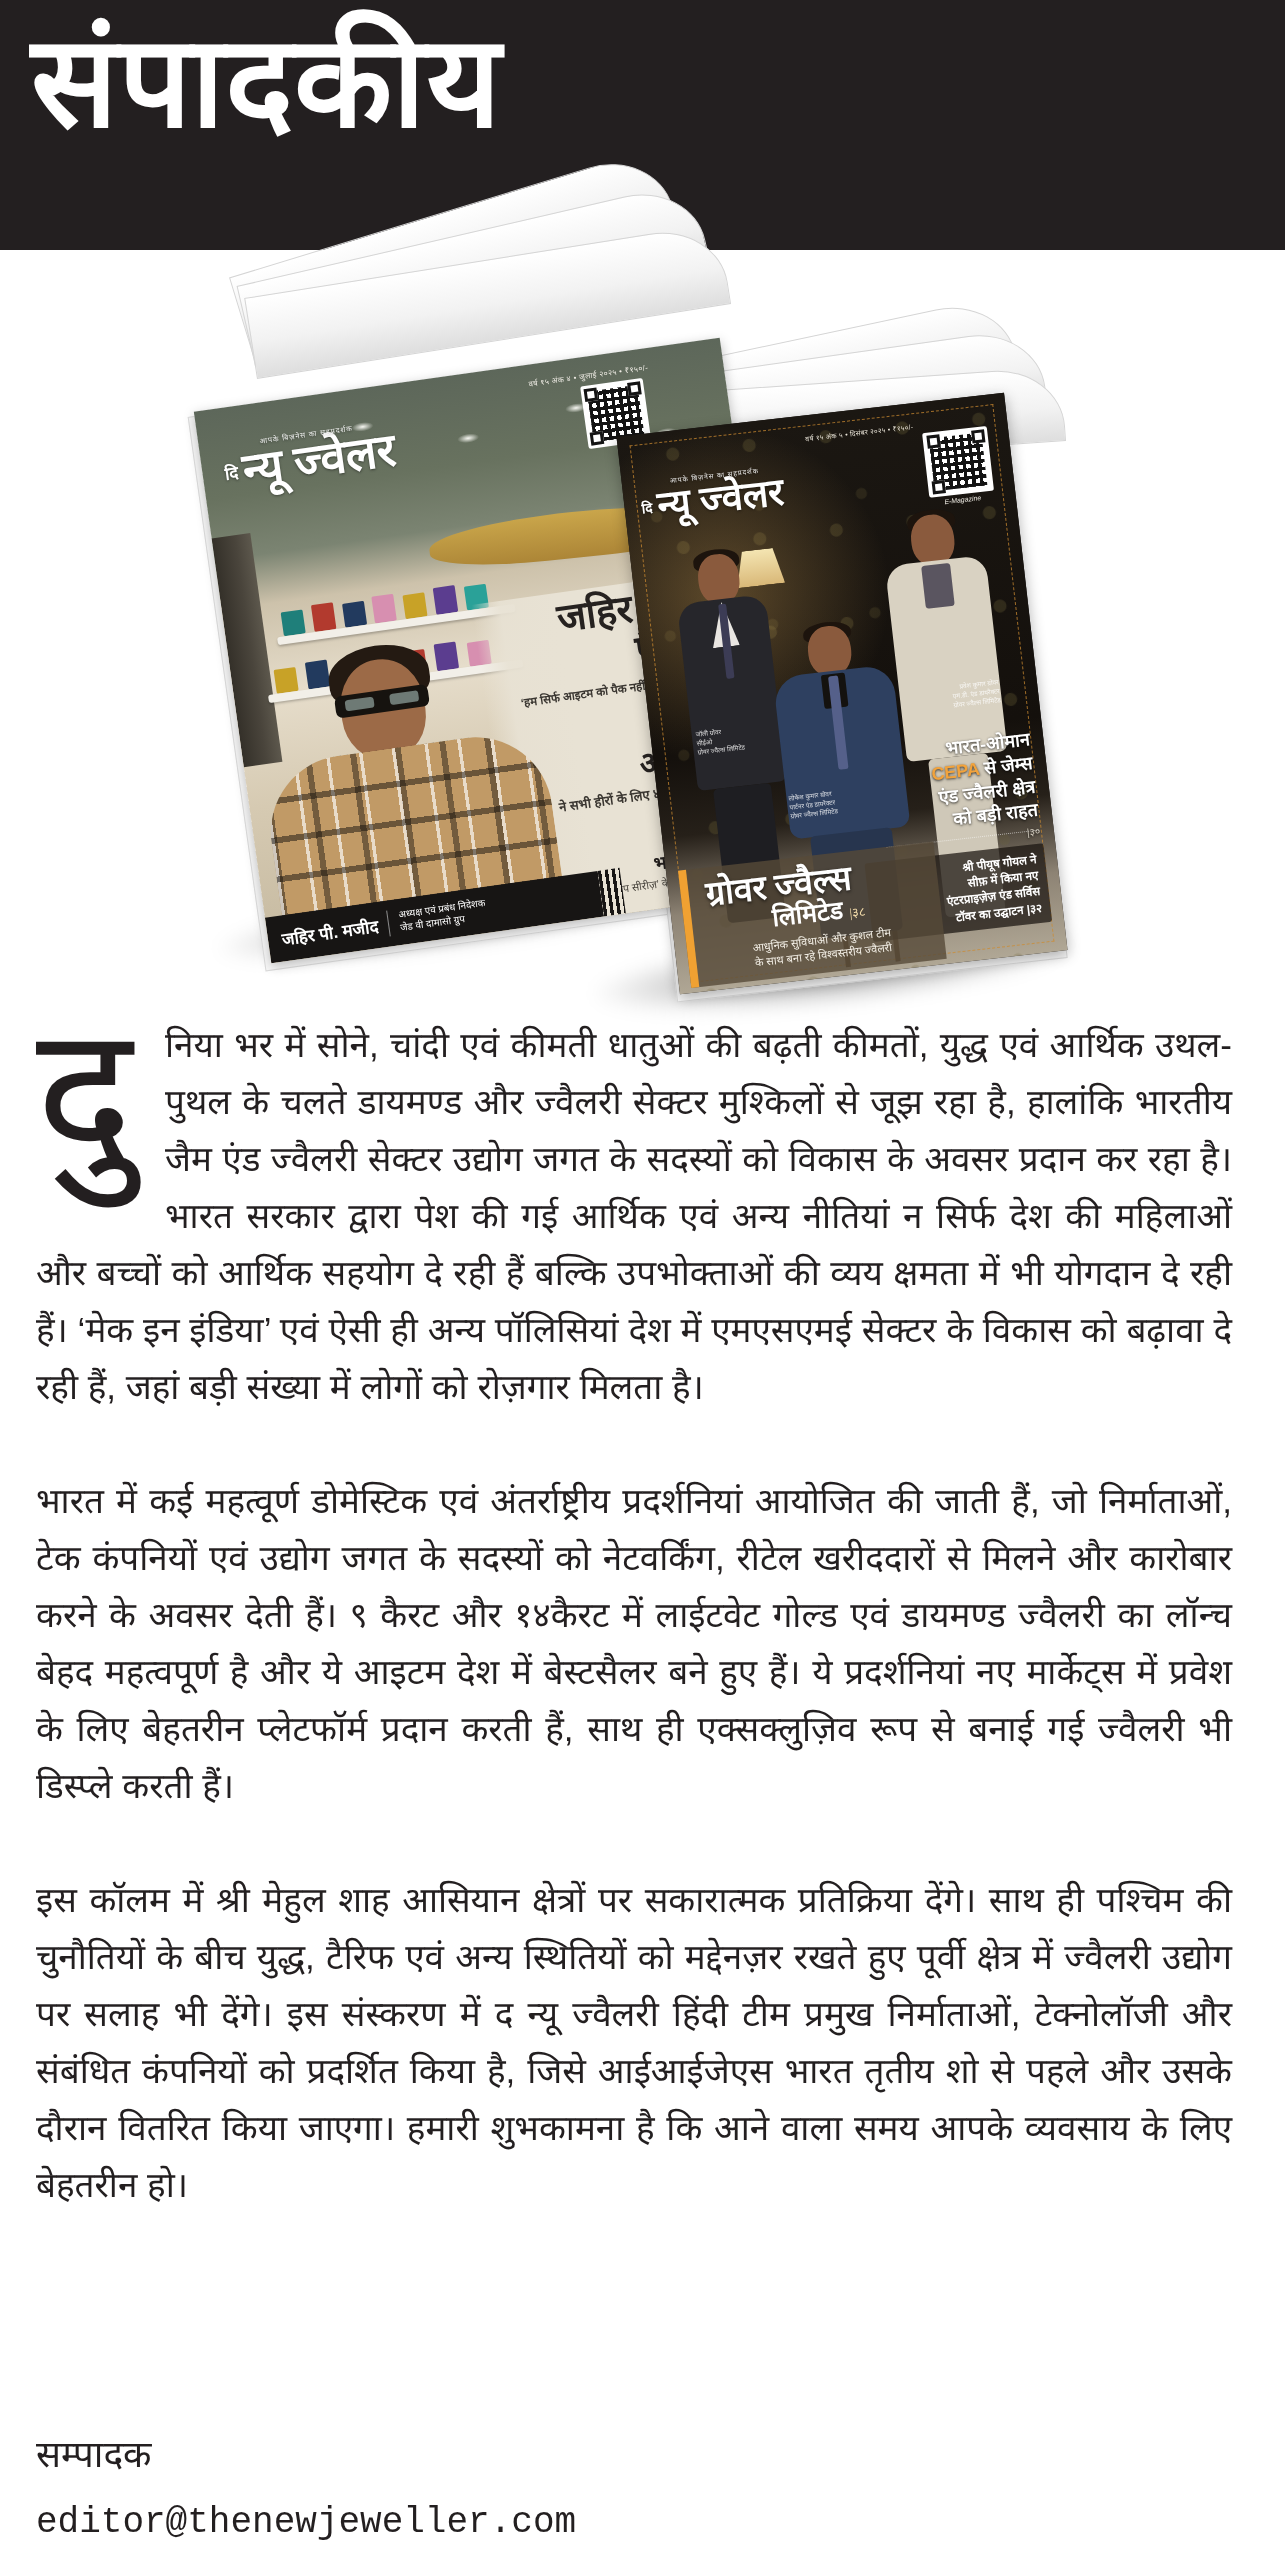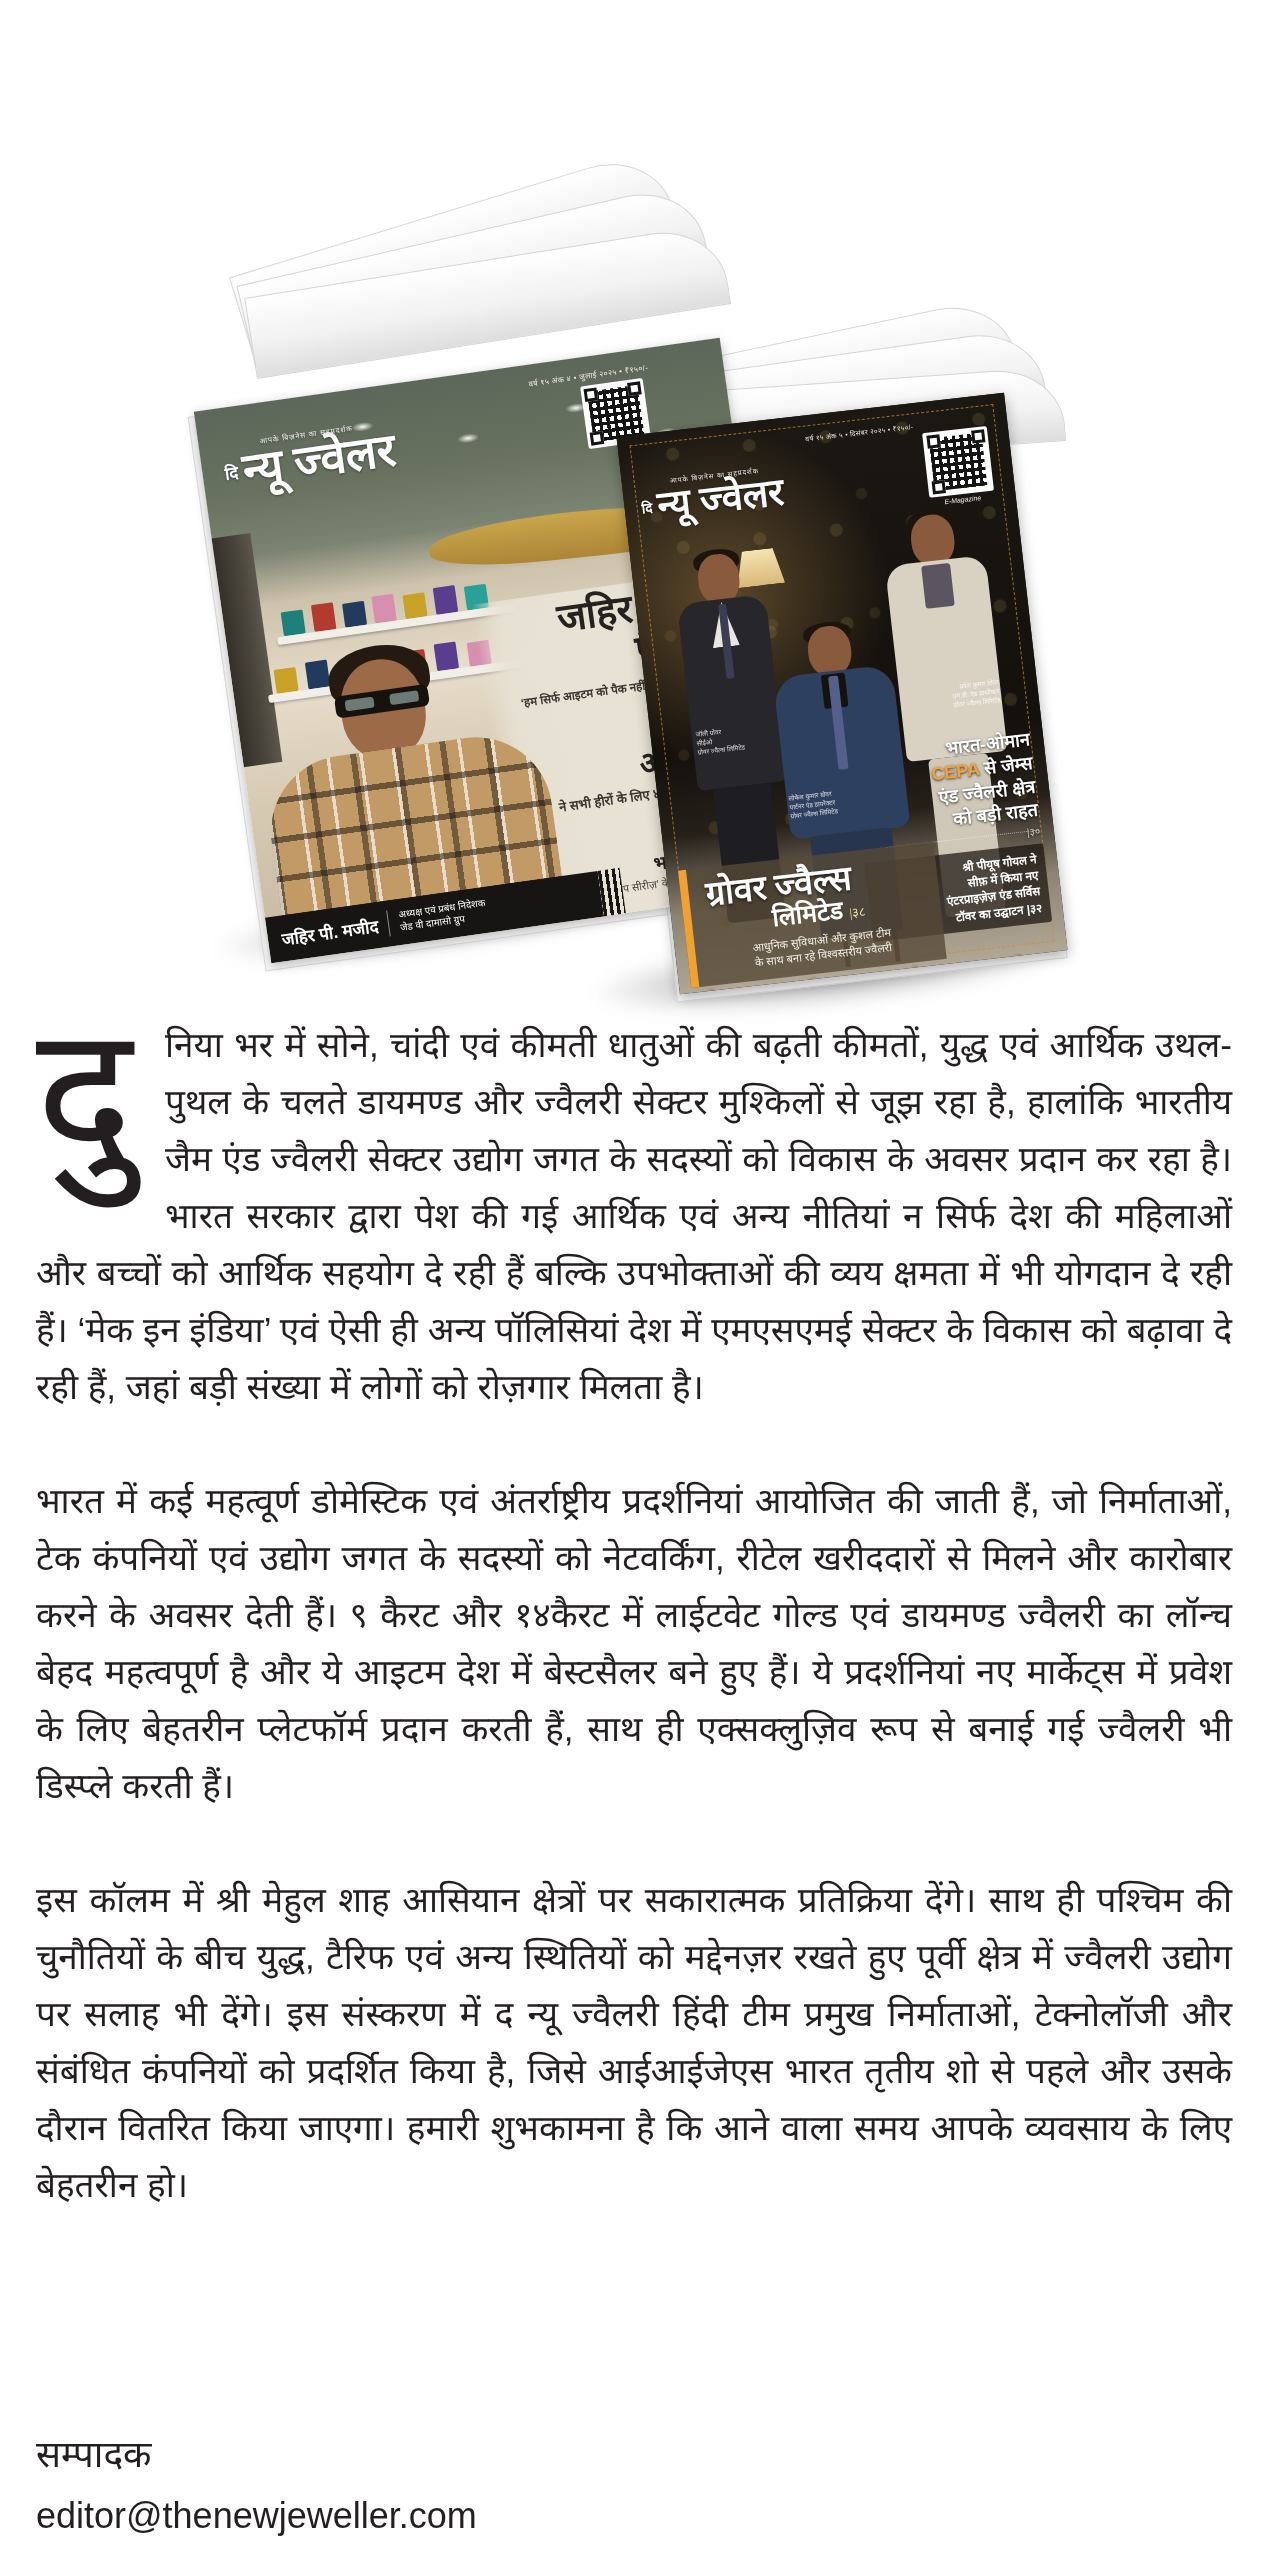--- a/index.html
+++ b/index.html
@@ -199,27 +199,30 @@
     font-size:35px; line-height:57px; text-align:justify; color:#231f20; }
   .article p { margin:0 0 57px 0; }
   .article p:last-child { margin-bottom:0; }
   .dropcap { float:left; font-size:182px; line-height:142px; height:170px; width:110px;
     font-weight:400; margin:5.1px 19px 0 0; overflow:visible; color:#231f20; }
 
   
   .signature { position:absolute; left:36px; top:2429px; }
   .sig-name { font-size:39px; font-weight:700; line-height:1.25; }
   .sig-role { font-size:37px; line-height:1.25; margin-top:3.4px; }
-  .sig-email { font-size:36px; line-height:1.25; margin-top:14px; font-family:Liberation Sans, sans-serif; color:#231f20; text-decoration:none; }
+  .sig-email { font-size:36px; line-height:1.25; margin-top:21px; font-family:Liberation Mono, monospace; color:#231f20; text-decoration:none; }
 </style>
 </head>
 <body>
 
 <div class="page">
 
+  <div class="banner">
+    <div class="banner-title">संपादकीय</div>
+  </div>
 
   <div class="covers">
 
     <div class="shadow shadow-c1"></div>
     <div class="shadow shadow-c2"></div>
 
     <div class="fan fan-c1-3"></div>
     <div class="fan fan-c1-2"></div>
     <div class="fan fan-c1-1"></div>
     <div class="backing backing-c1"></div>

